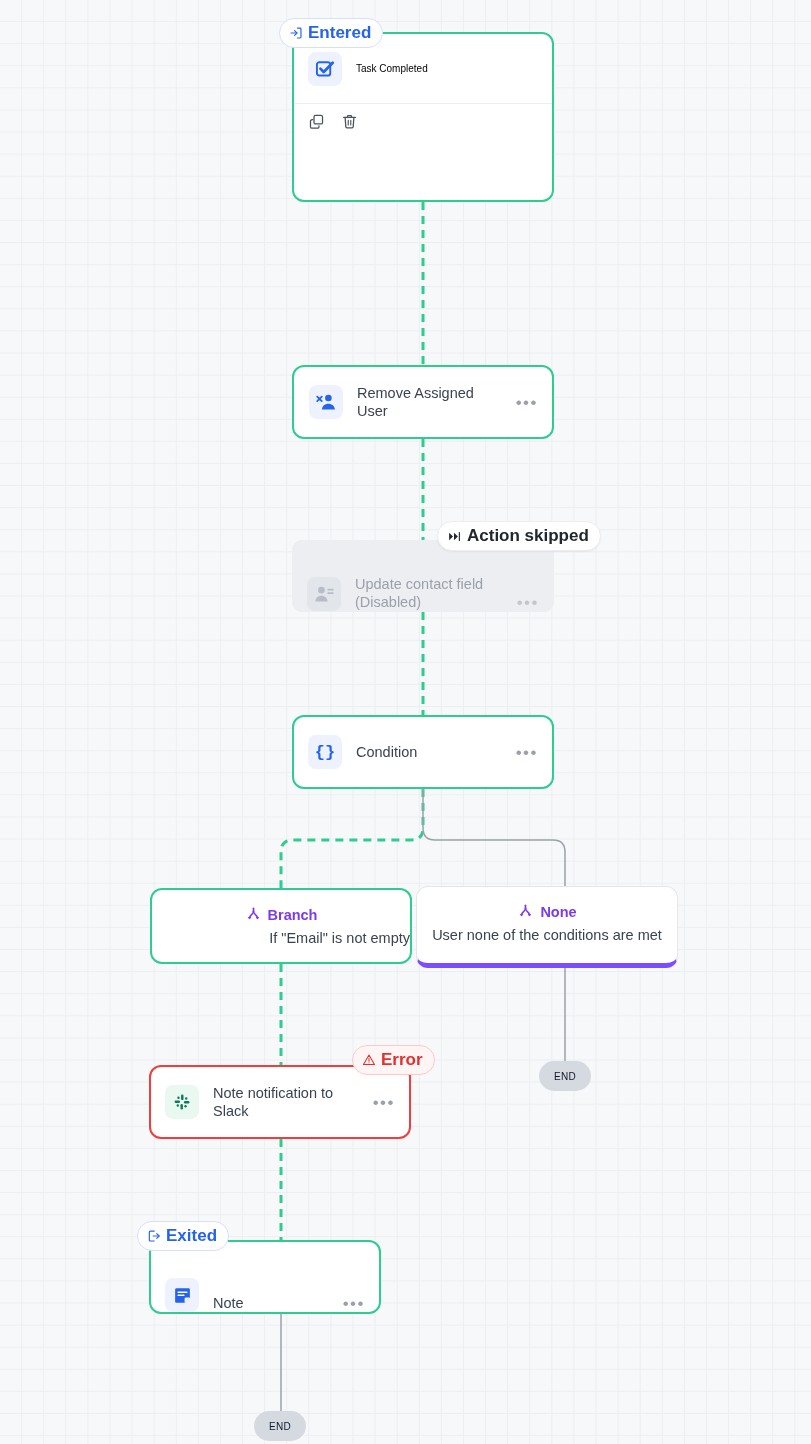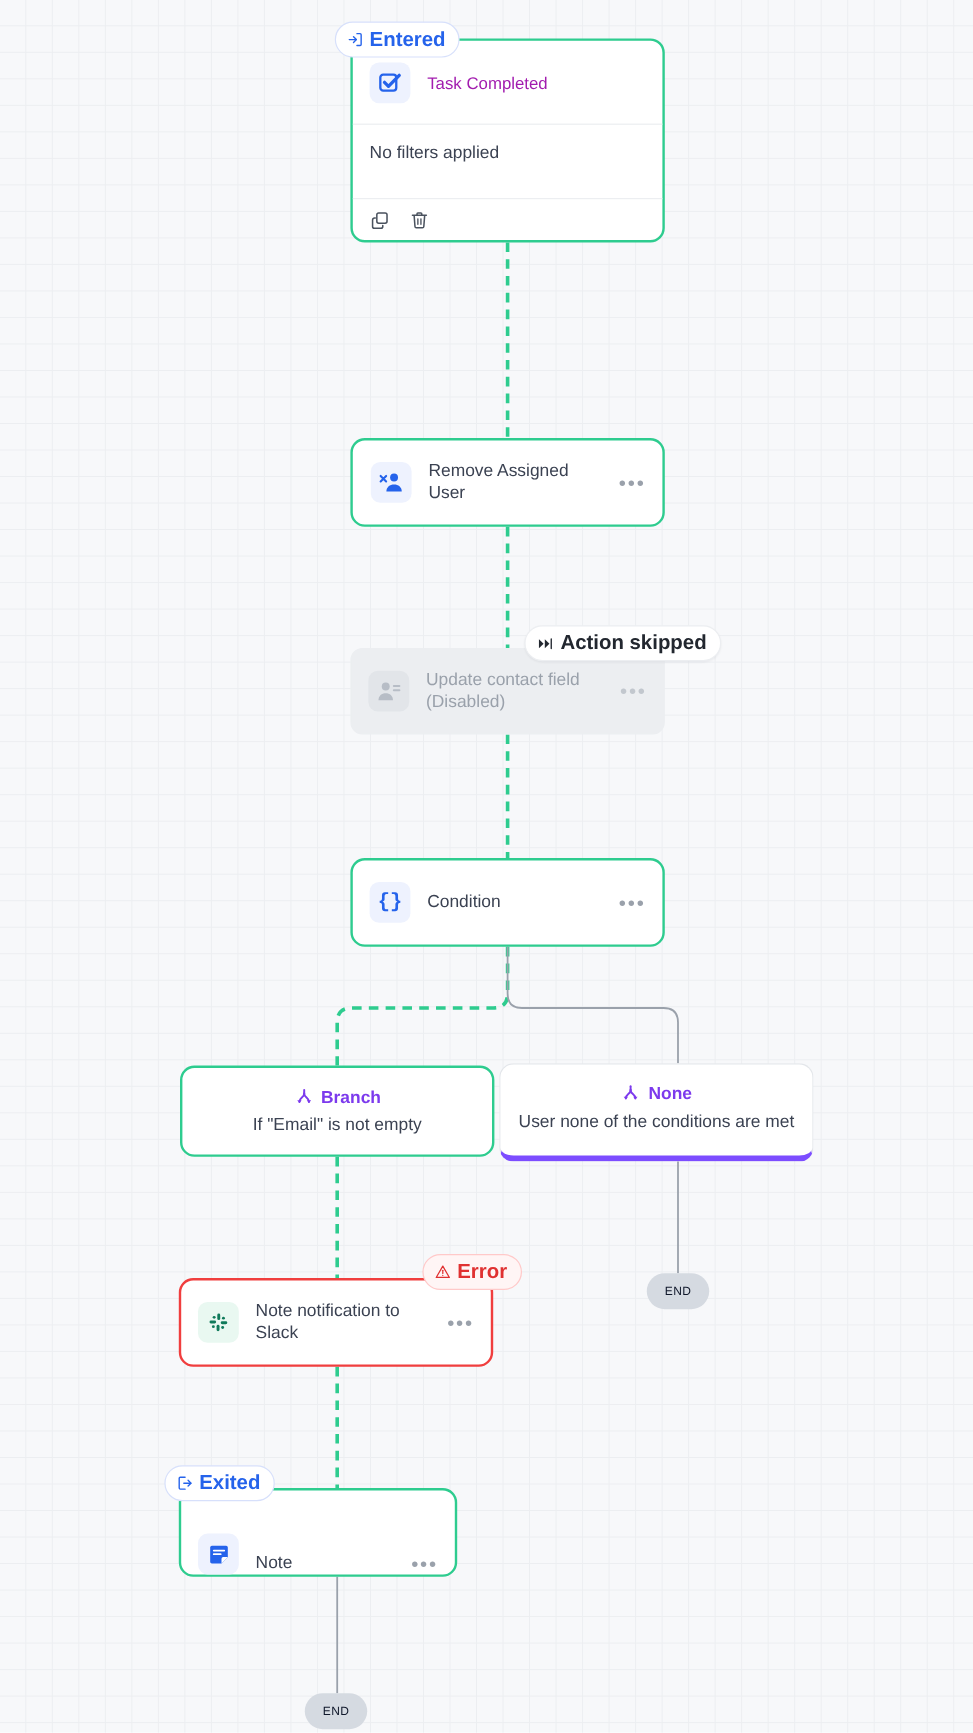--- a/index.html
+++ b/index.html
@@ -36,20 +36,21 @@
     position: absolute;
     background: #ffffff;
     border-radius: 12px;
     border: 2px solid transparent;
   }
   .node.active   { border-color: #2ecc8f; }
   .node.error    { border-color: #f03e3e; }
   .node.disabled {
     background: #eceef1;
     border: 1px solid #eceef1;
+    align-items: flex-end;
   }
 
   
   #trigger-card { left: 292px; top: 32px; width: 262px; height: 170px; }
   .trig-row {
     display: flex; align-items: center;
     height: 70px; padding: 0 14px;
     border-bottom: 1px solid #eceef1;
   }
   .trig-filters {
@@ -105,20 +106,21 @@
   .branchcard {
     position: absolute;
     background: #fff;
     border-radius: 12px;
     padding-top: 16px;
     text-align: center;
   }
   #node-branch {
     left: 150px; top: 888px; width: 262px; height: 76px;
     border: 2px solid #2ecc8f;
+    text-align: right;
   }
   #node-none {
     left: 416px; top: 886px; width: 262px; height: 82px;
     border: 1px solid #e3e6ea;
     border-bottom: 5px solid #7c4dff;
   }
   .branch-head {
     display: flex; align-items: center; justify-content: center;
     gap: 6px; margin-bottom: 7px;
   }
@@ -187,23 +189,22 @@
   </svg>
 
   <div id="trigger-card" class="node active">
     <div class="trig-row">
       <div class="tile">
         <svg width="22" height="22" viewBox="0 0 24 24" fill="none">
           <rect x="3.2" y="4.6" width="14.5" height="14.5" rx="2.6" stroke="#2563eb" stroke-width="2.1"></rect>
           <path d="M7 11.6 L10.6 15.2 L20.4 5.2" stroke="#2563eb" stroke-width="3" stroke-linecap="round" stroke-linejoin="round"></path>
         </svg>
       </div>
-      <div style="margin-left:14px;font-size:14px;color:#a21caf;">Task Completed</div>
-    </div>
-    <div class="trig-filters">No filters applied</div>
+      <div style="margin-left:14px;font-size:10px;color:#000000;">Task Completed</div>
+    </div>
     <div class="trig-actions">
       <span>
         <svg width="17" height="17" viewBox="0 0 24 24" fill="none">
           <rect x="8.5" y="3.5" width="12" height="12" rx="2.2" stroke="#4a525e" stroke-width="1.8"></rect>
           <path d="M15.5 18.3 v1 a2.2 2.2 0 0 1 -2.2 2.2 H5.7
                    A2.2 2.2 0 0 1 3.5 19.3 V11.7
                    A2.2 2.2 0 0 1 5.7 9.5 h1" stroke="#4a525e" stroke-width="1.8" stroke-linecap="round"></path>
         </svg>
       </span>
       <span>

